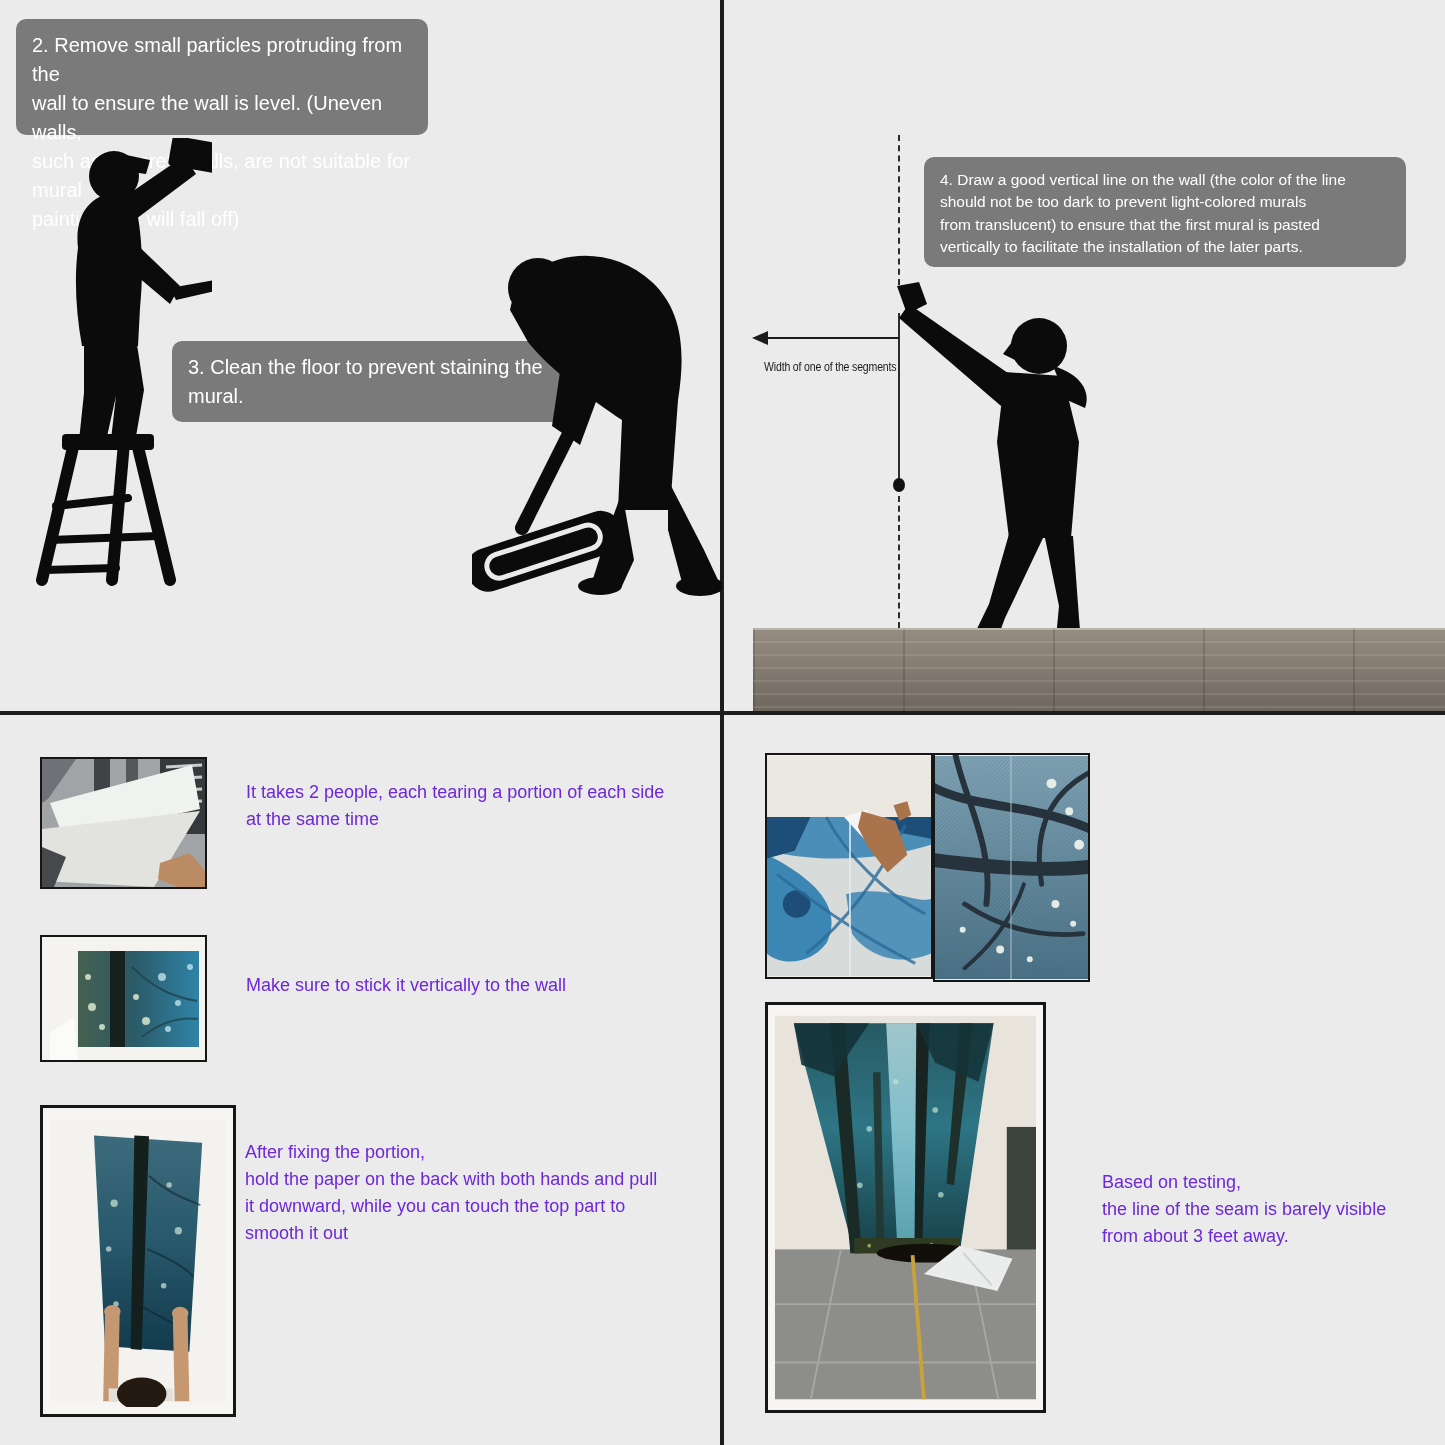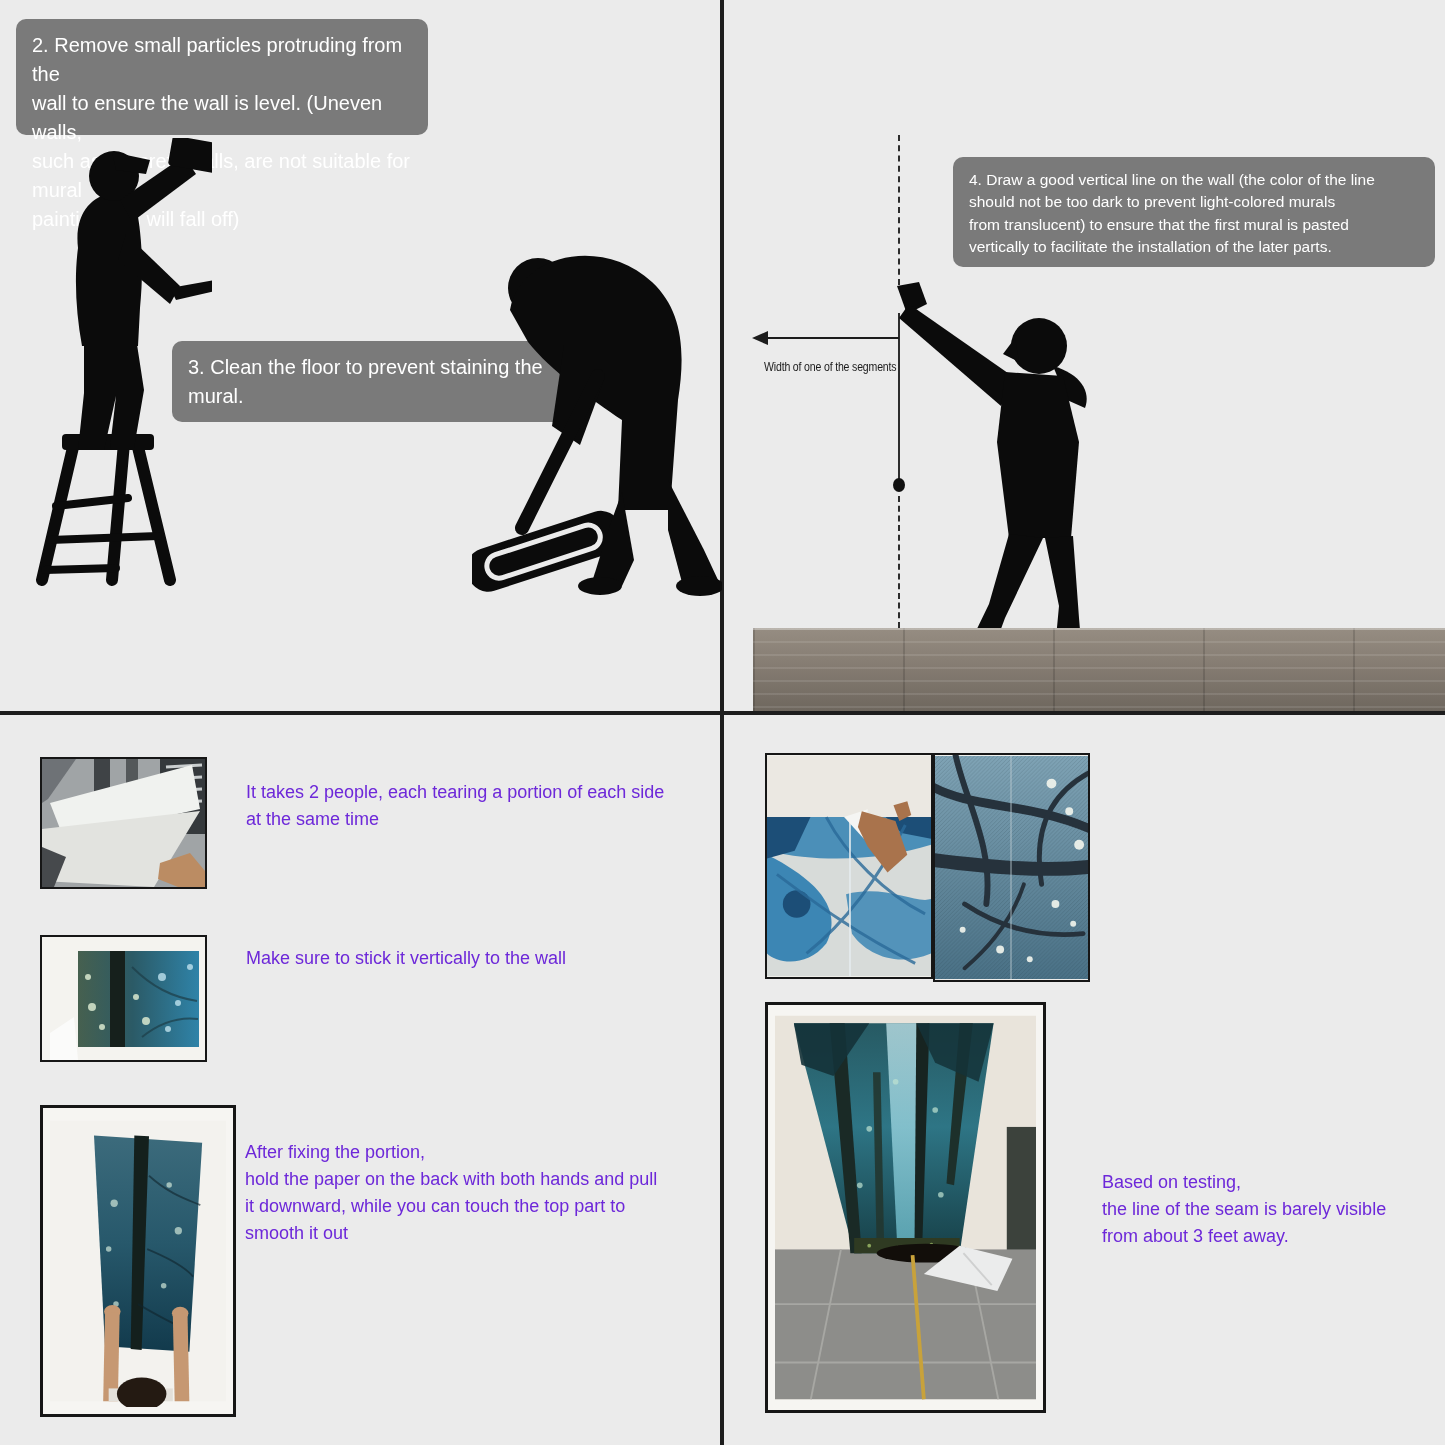--- a/index.html
+++ b/index.html
@@ -87,21 +87,21 @@
           <rect x="12" y="310" width="118" height="24" rx="12" fill="none" stroke="#ebebeb" stroke-width="5"></rect>
         </g>
         <path d="M150,262 L162,330 L150,356 L120,352 L138,295 Z"></path>
         <path d="M196,250 L232,320 L246,350 L212,360 L196,300 Z"></path>
         <ellipse cx="128" cy="356" rx="22" ry="9"></ellipse>
         <ellipse cx="228" cy="356" rx="24" ry="10"></ellipse>
       </g>
     </svg>
   </div>
 
-  <div class="abs gbox small preline" style="left:953px; top:157px; width:482px; height:110px;">4. Draw a good vertical line on the wall (the color of the line
+  <div class="abs gbox small preline" style="left:924px; top:157px; width:482px; height:110px;">4. Draw a good vertical line on the wall (the color of the line
 should not be too dark to prevent light-colored murals
 from translucent) to ensure that the first mural is pasted
 vertically to facilitate the installation of the later parts.</div>
 
   <div class="abs dash-line" style="left:898px; top:135px; height:150px;"></div>
   <div class="abs solid-line" style="left:898px; top:313px; height:166px;"></div>
   <div class="abs plumb-bob" style="left:893px; top:478px;"></div>
   <div class="abs dash-line" style="left:898px; top:496px; height:132px;"></div>
 
   <div class="abs arrow-shaft" style="left:764px; top:337px; width:135px;"></div>
@@ -174,21 +174,21 @@
           <circle cx="136" cy="66" r="3"></circle>
           <circle cx="126" cy="92" r="3"></circle>
           <circle cx="148" cy="30" r="3"></circle>
       </g>
       <g stroke="#1d3d47" stroke-width="2" opacity="0.7" fill="none">
         <path d="M90,30 C110,50 130,60 155,64"></path>
         <path d="M100,100 C120,84 140,80 156,82"></path>
       </g>
     </svg>
   </div>
-  <div class="abs caption preline" style="left:246px; top:945px; width:460px;">Make sure to stick it vertically to the wall</div>
+  <div class="abs caption preline" style="left:246px; top:972px; width:460px;">Make sure to stick it vertically to the wall</div>
 
   <div class="abs photo matte" style="left:40px; top:1105px; width:196px; height:312px;">
     <svg viewBox="0 0 192 306">
       <defs>
         <linearGradient id="m3" x1="0" y1="0" x2="0" y2="1">
           <stop offset="0" stop-color="#3c6b7c"></stop>
             <stop offset="0.5" stop-color="#27586b"></stop>
             <stop offset="1" stop-color="#123a4c"></stop>
         </linearGradient>
       </defs>

